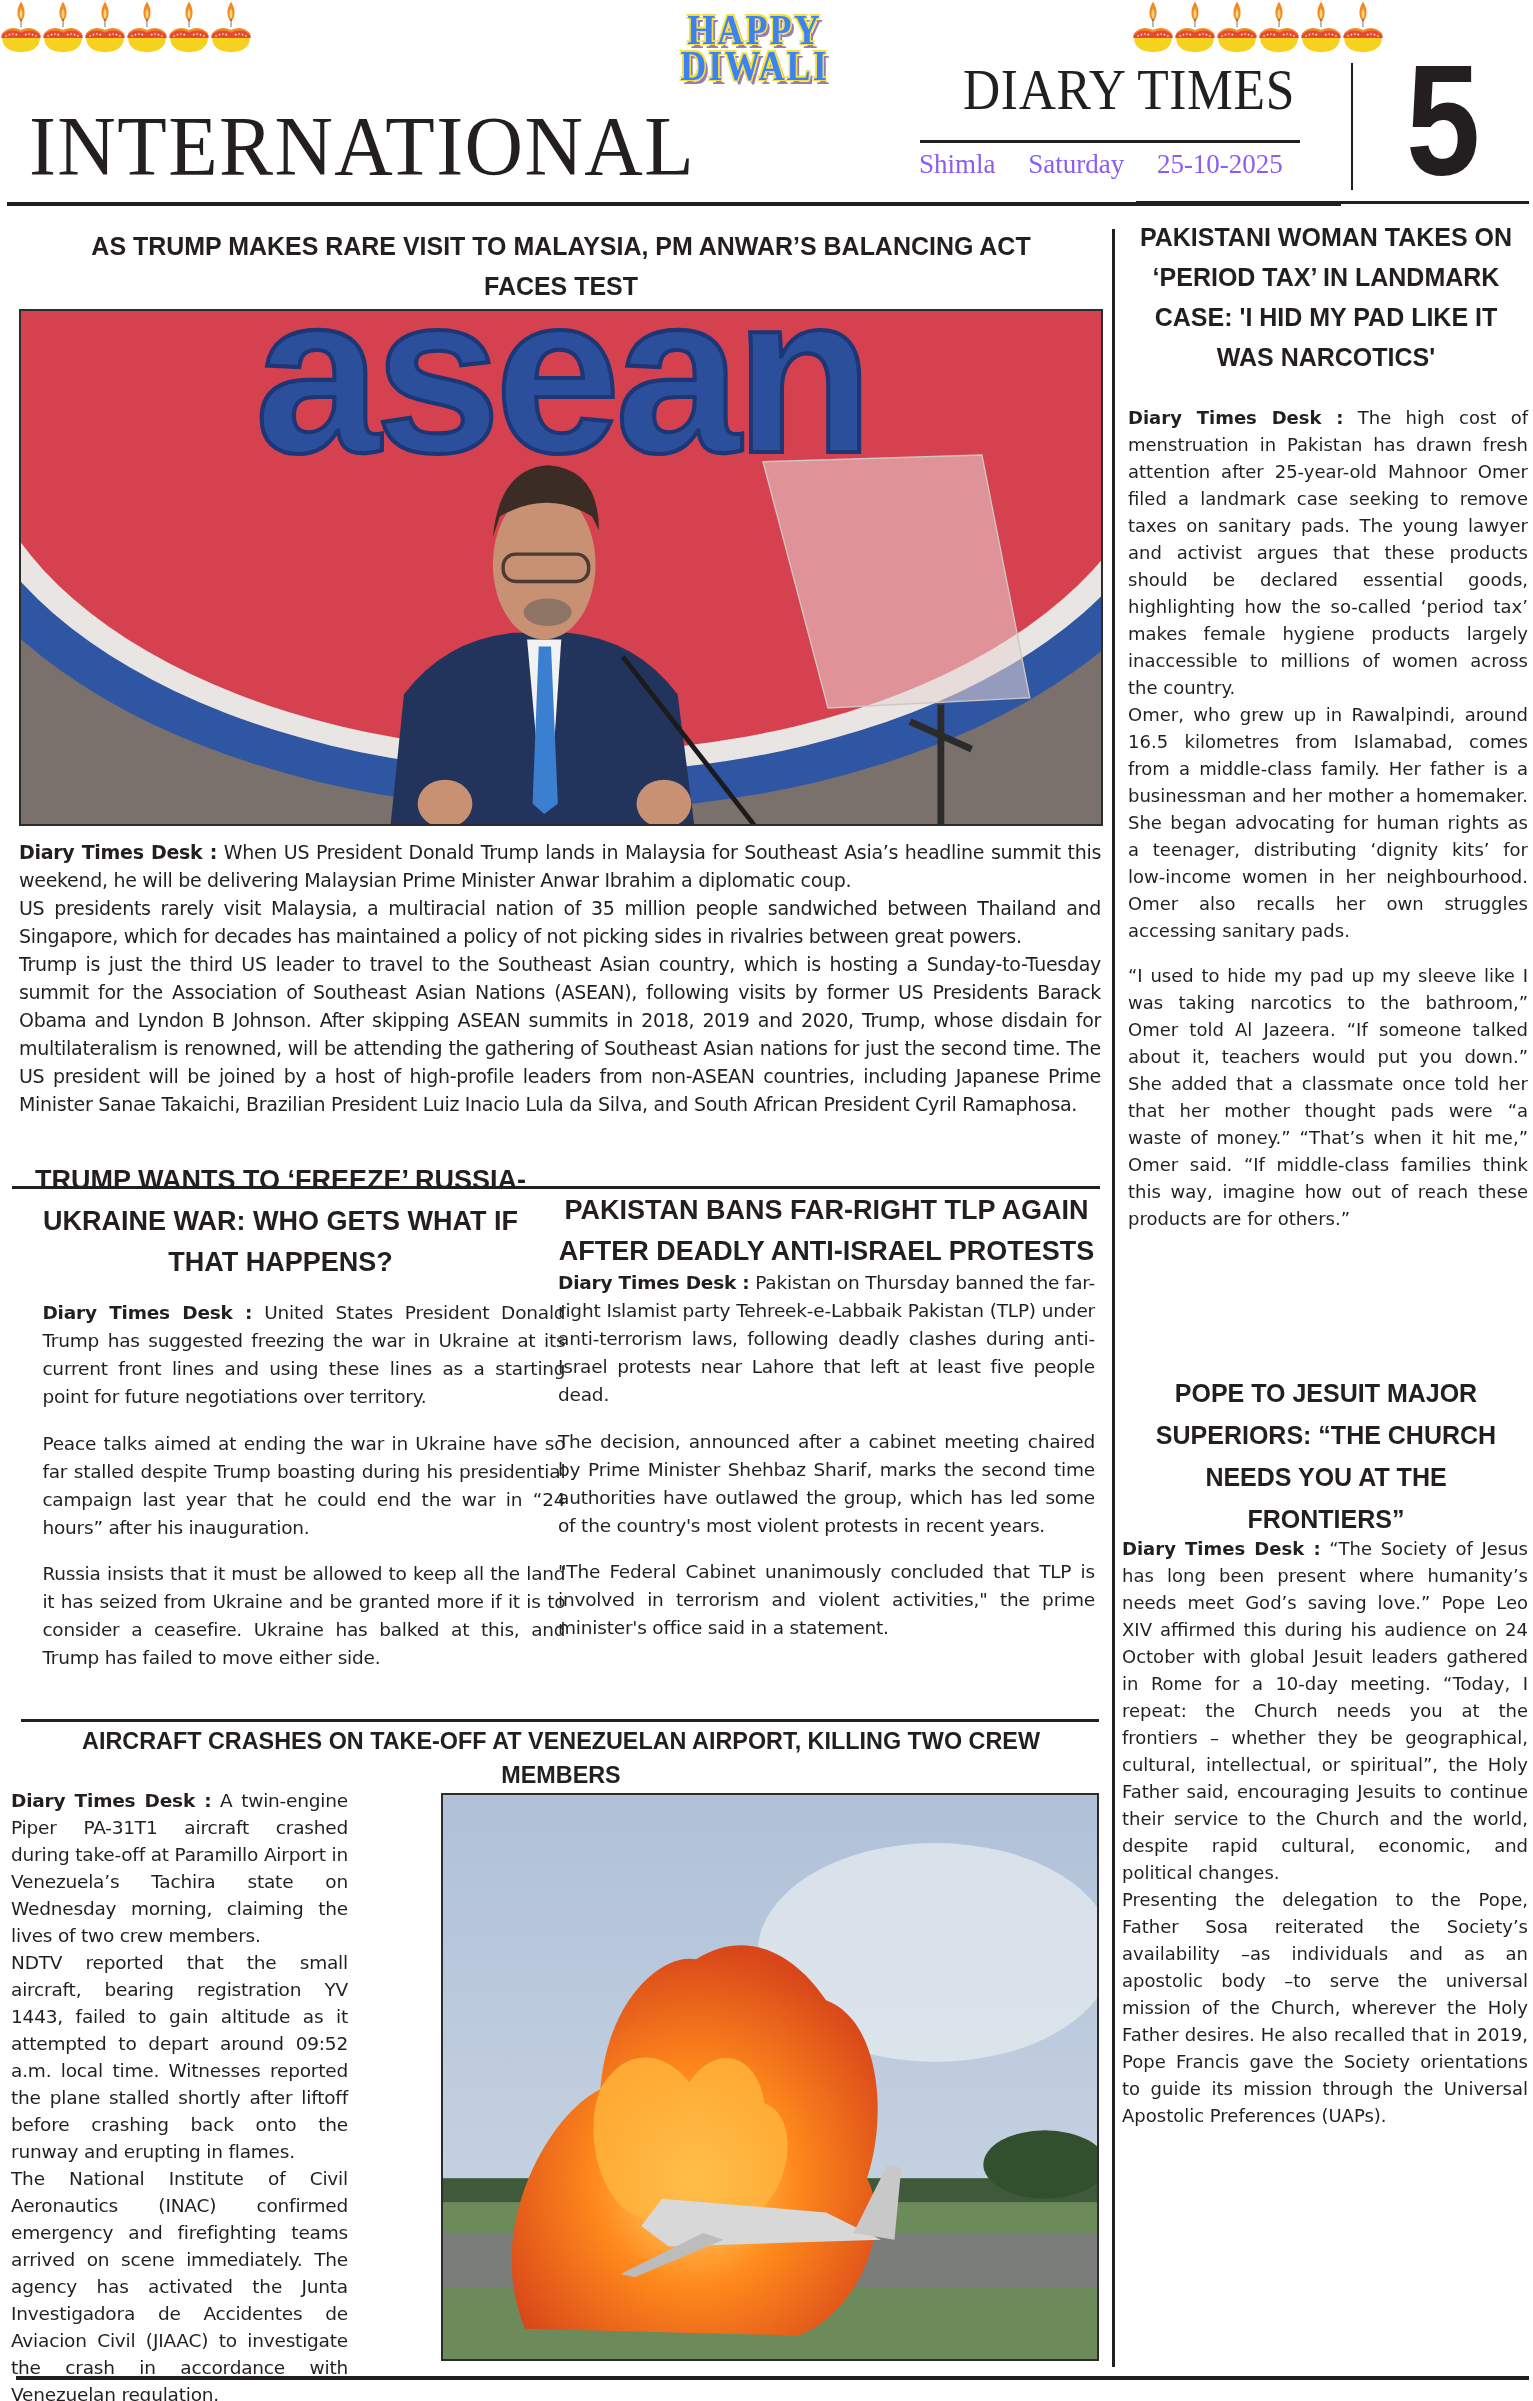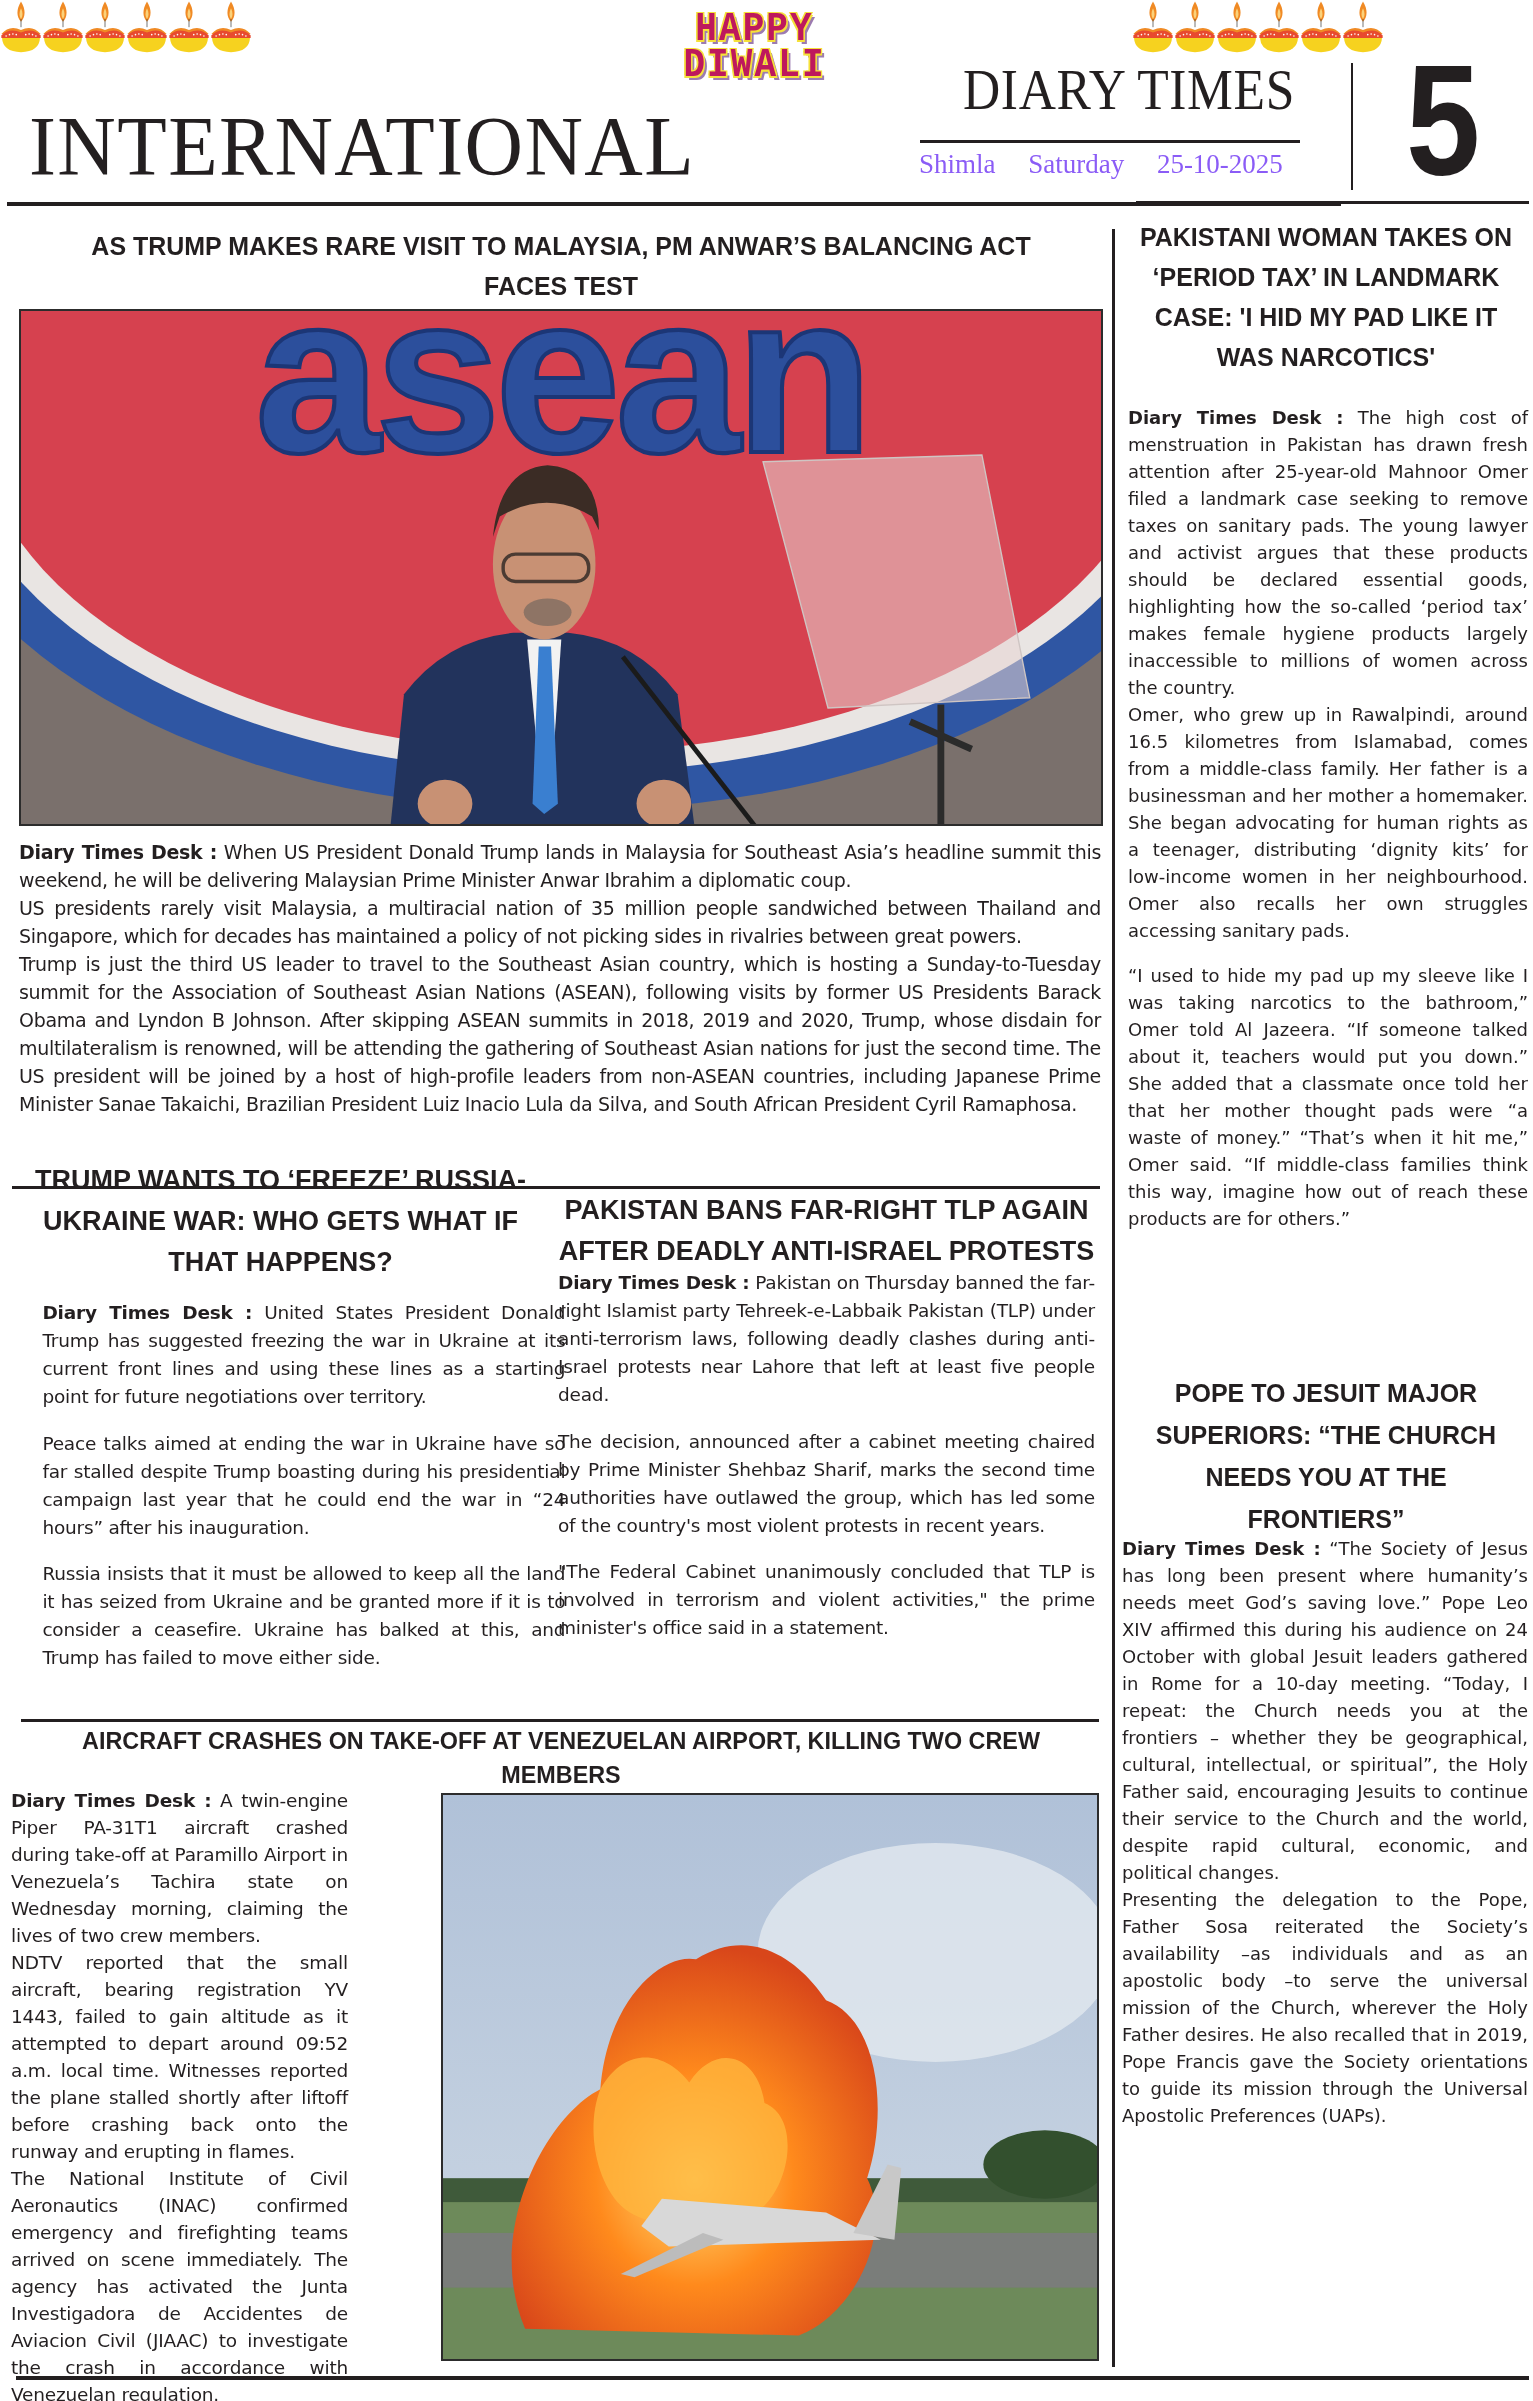--- a/index.html
+++ b/index.html
@@ -4,21 +4,21 @@
 <style>
   html, body { margin:0; padding:0; background:#ffffff; }
   body { width:1533px; height:2401px; position:relative; overflow:hidden; color:#231f20; font-family:"DejaVu Sans", sans-serif; }
 
   
   .lamps { position:absolute; top:0; display:flex; gap:0; }
   .lamp { width:42px; height:53px; position:relative; margin-right:0; }
   .lamp svg { width:42px; height:53px; display:block; }
 
   
-  .diwali { position:absolute; left:674px; top:12.3px; width:161px; text-align:center; font-family:Liberation Mono, monospace; font-weight:bold; color:#be185d; line-height:36px; font-size:36px; letter-spacing:2.1px;
+  .diwali { position:absolute; left:674px; top:12.3px; width:161px; text-align:center; font-family:Liberation Serif, serif; font-weight:bold; color:#3b82f6; line-height:36px; font-size:36px; letter-spacing:2.1px;
     text-shadow: 1.4px 1.4px 0 #f5e13a, -1.4px -1.4px 0 #f5e13a, 1.4px -1.4px 0 #f5e13a, -1.4px 1.4px 0 #f5e13a, 3.4px 3.4px 0 #9c7bb0; }
   .diwali div { transform:scaleY(1.15); }
 
   .section-title { position:absolute; left:29px; top:108px; font-family:"Liberation Serif", serif; font-size:81px; line-height:75px; letter-spacing:1.4px; color:#231f20; transform:scaleY(1.05); transform-origin:top left; }
   .masthead { position:absolute; left:963px; top:62px; font-family:"Liberation Serif", serif; font-size:56px; line-height:57px; color:#231f20; transform:scaleX(0.92); transform-origin:left top; letter-spacing:0.7px; }
   .mast-rule { position:absolute; left:920px; top:140px; width:380px; height:3.4px; background:#231f20; }
   .dateline { position:absolute; left:919px; top:149px; font-family:"Liberation Serif", serif; font-size:27px; line-height:30px; color:#8b5cf6; word-spacing:9.6px; }
   .mast-divider { position:absolute; left:1351px; top:63px; width:2.1px; height:127px; background:#231f20; }
   .page-number { position:absolute; left:1406px; top:41px; font-family:"Liberation Sans", sans-serif; font-weight:bold; font-size:157px; line-height:157px; color:#231f20; transform:scaleX(0.85); transform-origin:left top; }
 

